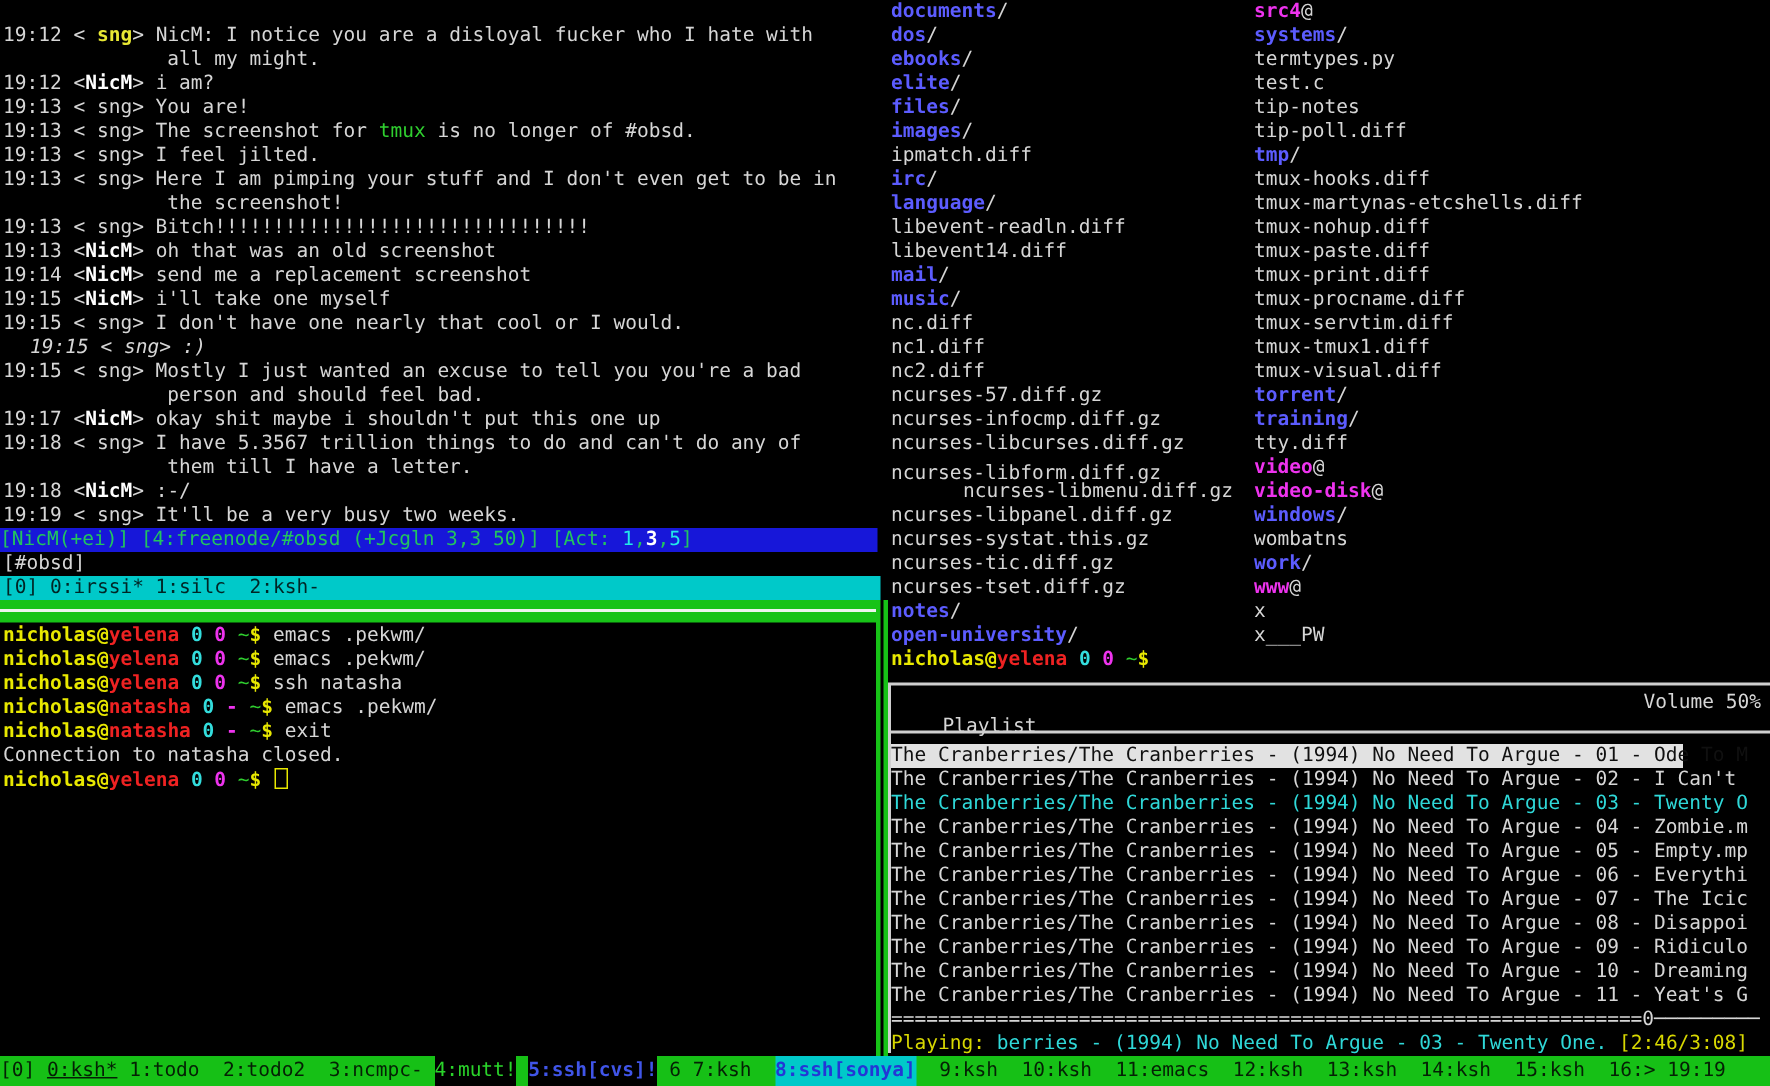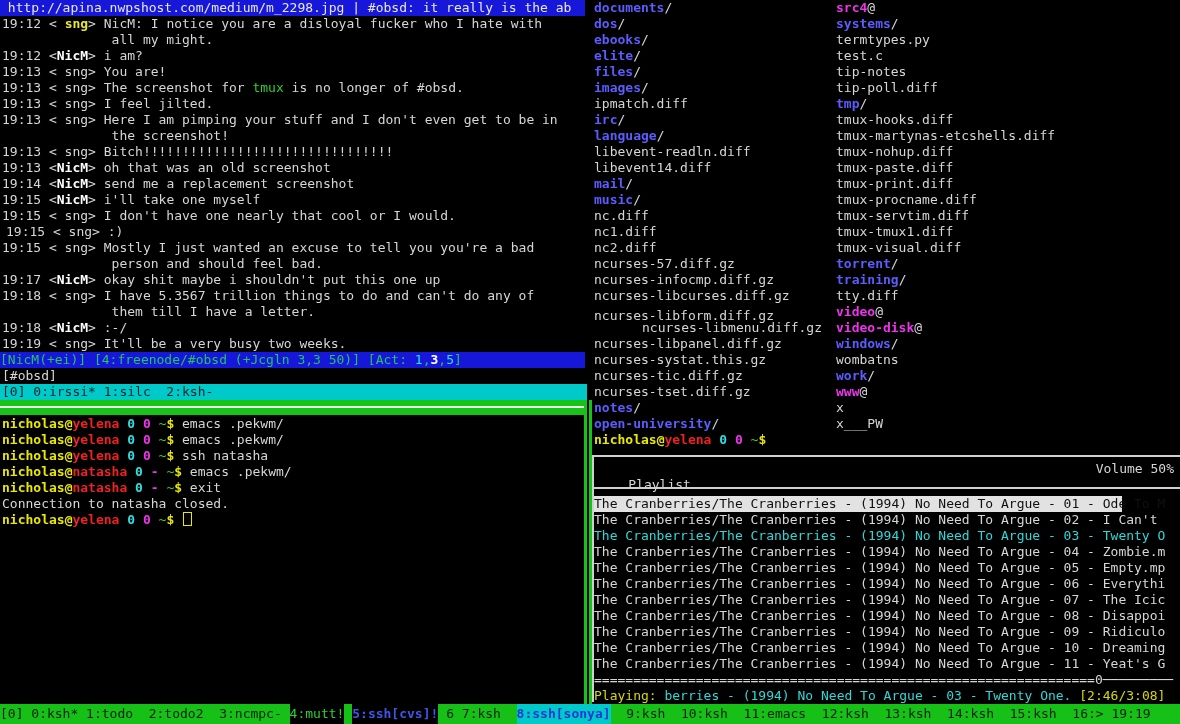--- a/index.html
+++ b/index.html
@@ -40,48 +40,47 @@
   #player-header .vol{position:absolute;right:2px;top:0;}
   .track{width:528px;}
   .t-sel{background:#e2e2e2;color:#101010;}
   .t-play{color:#2fd8d8;}
   #progress{top:672px;left:594px;}
   #playing{top:688px;left:594px;}
   
   #taskbar{position:absolute;left:0;top:704px;width:1180px;height:20px;background:#16c016;
            font-size:13px;white-space:pre;display:flex;align-items:stretch;}
   .tb{color:#052005;line-height:20px;display:inline-block;}
-  .tb-u{}
+  .tb-u{text-decoration:underline;}
   .tb-ib{background:#000;color:#2ad32a;}
   .tb-ibl{background:#000;color:#4055e8;font-weight:bold;}
   .tb-icy{background:#00c9c9;color:#2336d6;font-weight:bold;}
   
   .cursor{display:inline-block;width:7px;height:12px;border:1px solid #e8e800;vertical-align:-2px;margin-left:1px;}
 </style>
 </head>
 <body>
 
 <div id="screen">
 
-  <div class="row" id="topic-bar"><span> http://apina.nwpshost.com/medium/m_2298.jpg | #obsd: it really is the ab</span></div>
   <div id="irc-messages">
       <div class="row" style="top: 16px; left: 2px;"><span class="c-fg">19:12 &lt; </span><span class="c-hi">sng</span><span class="c-fg">&gt; NicM: I notice you are a disloyal fucker who I hate with</span></div>
       <div class="row" style="top: 32px; left: 2px;"><span class="c-fg">              all my might.</span></div>
       <div class="row" style="top: 48px; left: 2px;"><span class="c-fg">19:12 &lt;</span><span class="c-w">NicM</span><span class="c-fg">&gt; i am?</span></div>
       <div class="row" style="top: 64px; left: 2px;"><span class="c-fg">19:13 &lt; sng&gt; You are!</span></div>
       <div class="row" style="top: 80px; left: 2px;"><span class="c-fg">19:13 &lt; sng&gt; The screenshot for </span><span class="c-g">tmux</span><span class="c-fg"> is no longer of #obsd.</span></div>
       <div class="row" style="top: 96px; left: 2px;"><span class="c-fg">19:13 &lt; sng&gt; I feel jilted.</span></div>
       <div class="row" style="top: 112px; left: 2px;"><span class="c-fg">19:13 &lt; sng&gt; Here I am pimping your stuff and I don't even get to be in</span></div>
       <div class="row" style="top: 128px; left: 2px;"><span class="c-fg">              the screenshot!</span></div>
       <div class="row" style="top: 144px; left: 2px;"><span class="c-fg">19:13 &lt; sng&gt; Bitch!!!!!!!!!!!!!!!!!!!!!!!!!!!!!!!!</span></div>
       <div class="row" style="top: 160px; left: 2px;"><span class="c-fg">19:13 &lt;</span><span class="c-w">NicM</span><span class="c-fg">&gt; oh that was an old screenshot</span></div>
       <div class="row" style="top: 176px; left: 2px;"><span class="c-fg">19:14 &lt;</span><span class="c-w">NicM</span><span class="c-fg">&gt; send me a replacement screenshot</span></div>
       <div class="row" style="top: 192px; left: 2px;"><span class="c-fg">19:15 &lt;</span><span class="c-w">NicM</span><span class="c-fg">&gt; i'll take one myself</span></div>
       <div class="row" style="top: 208px; left: 2px;"><span class="c-fg">19:15 &lt; sng&gt; I don't have one nearly that cool or I would.</span></div>
-      <div class="row" style="top: 224px; left: 6px;"><span class="c-fg">19:15 &lt; sng&gt; :)</span></div>
+      <div class="row" style="top: 224px; left: 20px; font-style: italic;"><span class="c-fg">19:15 &lt; sng&gt; :)</span></div>
       <div class="row" style="top: 240px; left: 2px;"><span class="c-fg">19:15 &lt; sng&gt; Mostly I just wanted an excuse to tell you you're a bad</span></div>
       <div class="row" style="top: 256px; left: 2px;"><span class="c-fg">              person and should feel bad.</span></div>
       <div class="row" style="top: 272px; left: 2px;"><span class="c-fg">19:17 &lt;</span><span class="c-w">NicM</span><span class="c-fg">&gt; okay shit maybe i shouldn't put this one up</span></div>
       <div class="row" style="top: 288px; left: 2px;"><span class="c-fg">19:18 &lt; sng&gt; I have 5.3567 trillion things to do and can't do any of</span></div>
       <div class="row" style="top: 304px; left: 2px;"><span class="c-fg">              them till I have a letter.</span></div>
       <div class="row" style="top: 320px; left: 2px;"><span class="c-fg">19:18 &lt;</span><span class="c-w">NicM</span><span class="c-fg">&gt; :-/</span></div>
       <div class="row" style="top: 336px; left: 2px;"><span class="c-fg">19:19 &lt; sng&gt; It'll be a very busy two weeks.</span></div>
     </div>
   <div class="row" id="irc-statusbar"><span class="c-sb">[NicM(+ei)] [4:freenode/#obsd (+Jcgln 3,3 50)] [Act: </span><span class="c-sbb">1</span><span class="c-sb">,</span><span class="c-w">3</span><span class="c-sb">,</span><span class="c-sbb">5</span><span class="c-sb">]</span></div>
   <div class="row" id="irc-channel">[#obsd]</div>

